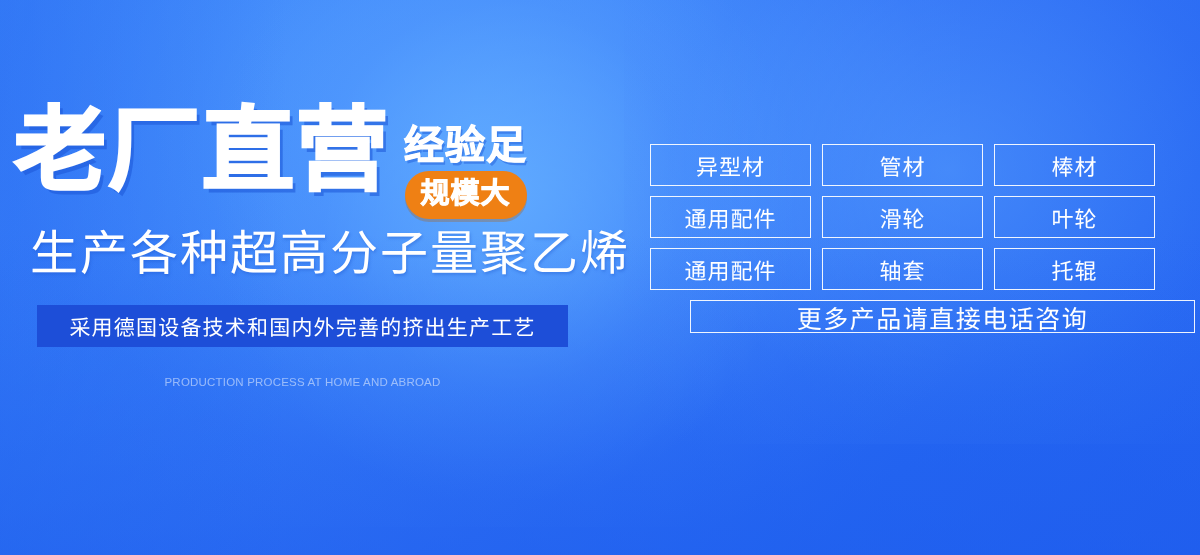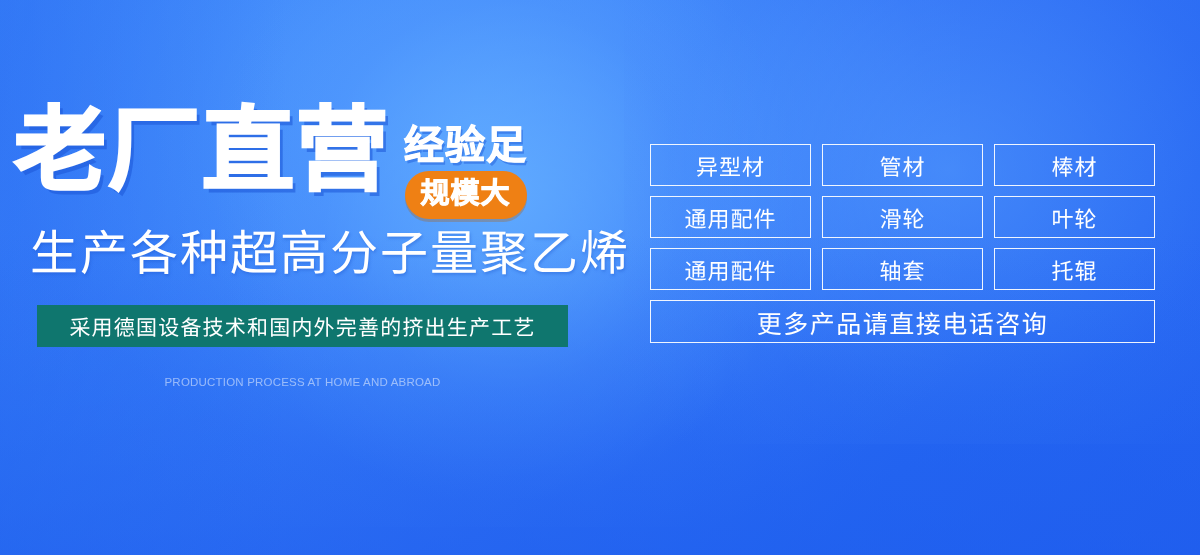--- a/index.html
+++ b/index.html
@@ -137,21 +137,21 @@
     white-space: nowrap;
     text-shadow: 1px 2px 3px rgba(25,80,200,0.35);
   }
 
   .tagline-bar {
     position: absolute;
     left: 37px;
     top: 305px;
     width: 531px;
     height: 42px;
-    background: #0f766e;
+    background: #1d4ed8;
     display: flex;
     align-items: center;
     justify-content: center;
   }
   .tagline-bar span {
     font-size: 21px;
     letter-spacing: 1.2px;
     color: #ffffff;
     white-space: nowrap;
   }
@@ -191,30 +191,31 @@
     align-items: center;
     justify-content: center;
     color: #ffffff;
     font-size: 22px;
     letter-spacing: 1px;
     white-space: nowrap;
     background: transparent;
   }
   .cell-wide {
     width: 100%;
-    height: 43px;
+    height: 33px;
     border: 1px solid rgba(255,255,255,0.92);
     display: flex;
     align-items: center;
     justify-content: center;
     color: #ffffff;
     font-size: 25px;
     letter-spacing: 1.5px;
     white-space: nowrap;
     background: transparent;
+    margin-left: 40px;
   }
 </style>
 </head>
 <body>
 
 <div id="banner">
 
   <div class="bg-base"></div>
   <div class="bg-glow-top"></div>
   <div class="bg-glow-mid"></div>

